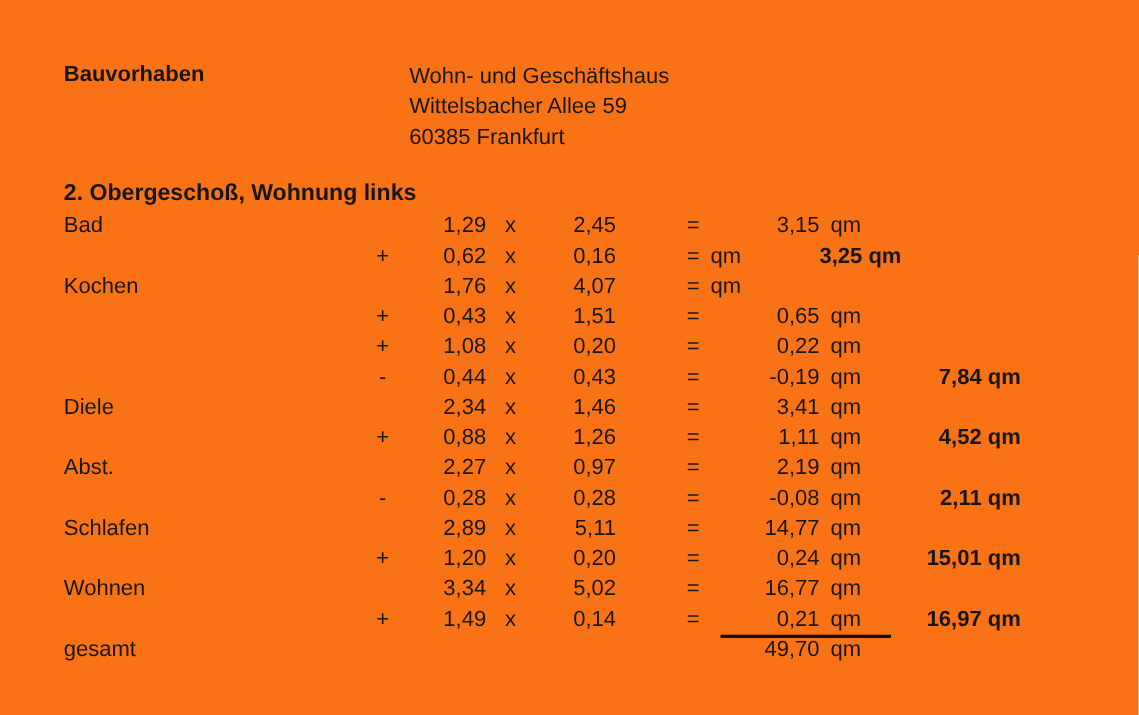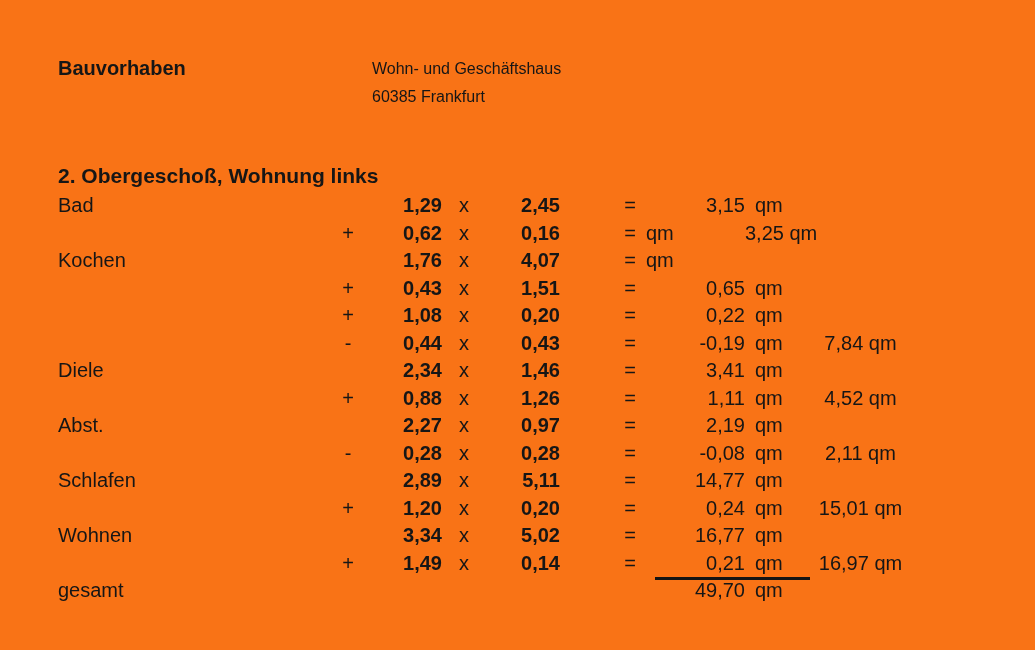--- a/index.html
+++ b/index.html
@@ -24,21 +24,21 @@
     font-size: 20px;
     font-weight: bold;
     line-height: 26px;
   }
   .address {
     position: absolute;
     left: 372px;
     top: 55px;
   }
   .address .addr-line {
-    font-size: 16px;
+    font-size: 20px;
     line-height: 28px;
   }
   
   .section-title {
     position: absolute;
     left: 58px;
     top: 164px;
     margin: 0;
     font-size: 21px;
     font-weight: bold;
@@ -57,46 +57,47 @@
     height: 27.5px;
     align-items: center;
   }
   .c {
     font-size: 20px;
     line-height: 27.5px;
     white-space: pre;
   }
   .name  { text-align: left; }
   .op    { text-align: center; }
-  .a, .b { text-align: right; font-weight: bold; }
+  .a, .b { text-align: right; }
   .x     { text-align: center; }
   .eq    { text-align: right; }
   .res   { text-align: right; }
   .unit  { text-align: left; padding-left: 10px; box-sizing: border-box; }
-  .sub   { text-align: center; font-weight: normal; }
+  .sub   { text-align: right; font-weight: bold; }
   .bold  { font-weight: normal; }
   
   .sum-rule {
     position: absolute;
     left: 655px;
     top: 577px;
     width: 155px;
     height: 3px;
     background: #141414;
   }
 </style>
 </head>
 <body>
 
 <div class="page">
 
   <span class="project-label">Bauvorhaben</span>
 
   <div class="address">
     <div class="addr-line">Wohn- und Geschäftshaus</div>
+    <div class="addr-line">Wittelsbacher Allee 59</div>
     <div class="addr-line">60385 Frankfurt</div>
   </div>
 
   <h2 class="section-title">2. Obergeschoß, Wohnung links</h2>
 
   <div class="calc-table">
 
     <div class="row">
       <span class="c name">Bad</span>
       <span class="c op"></span>

